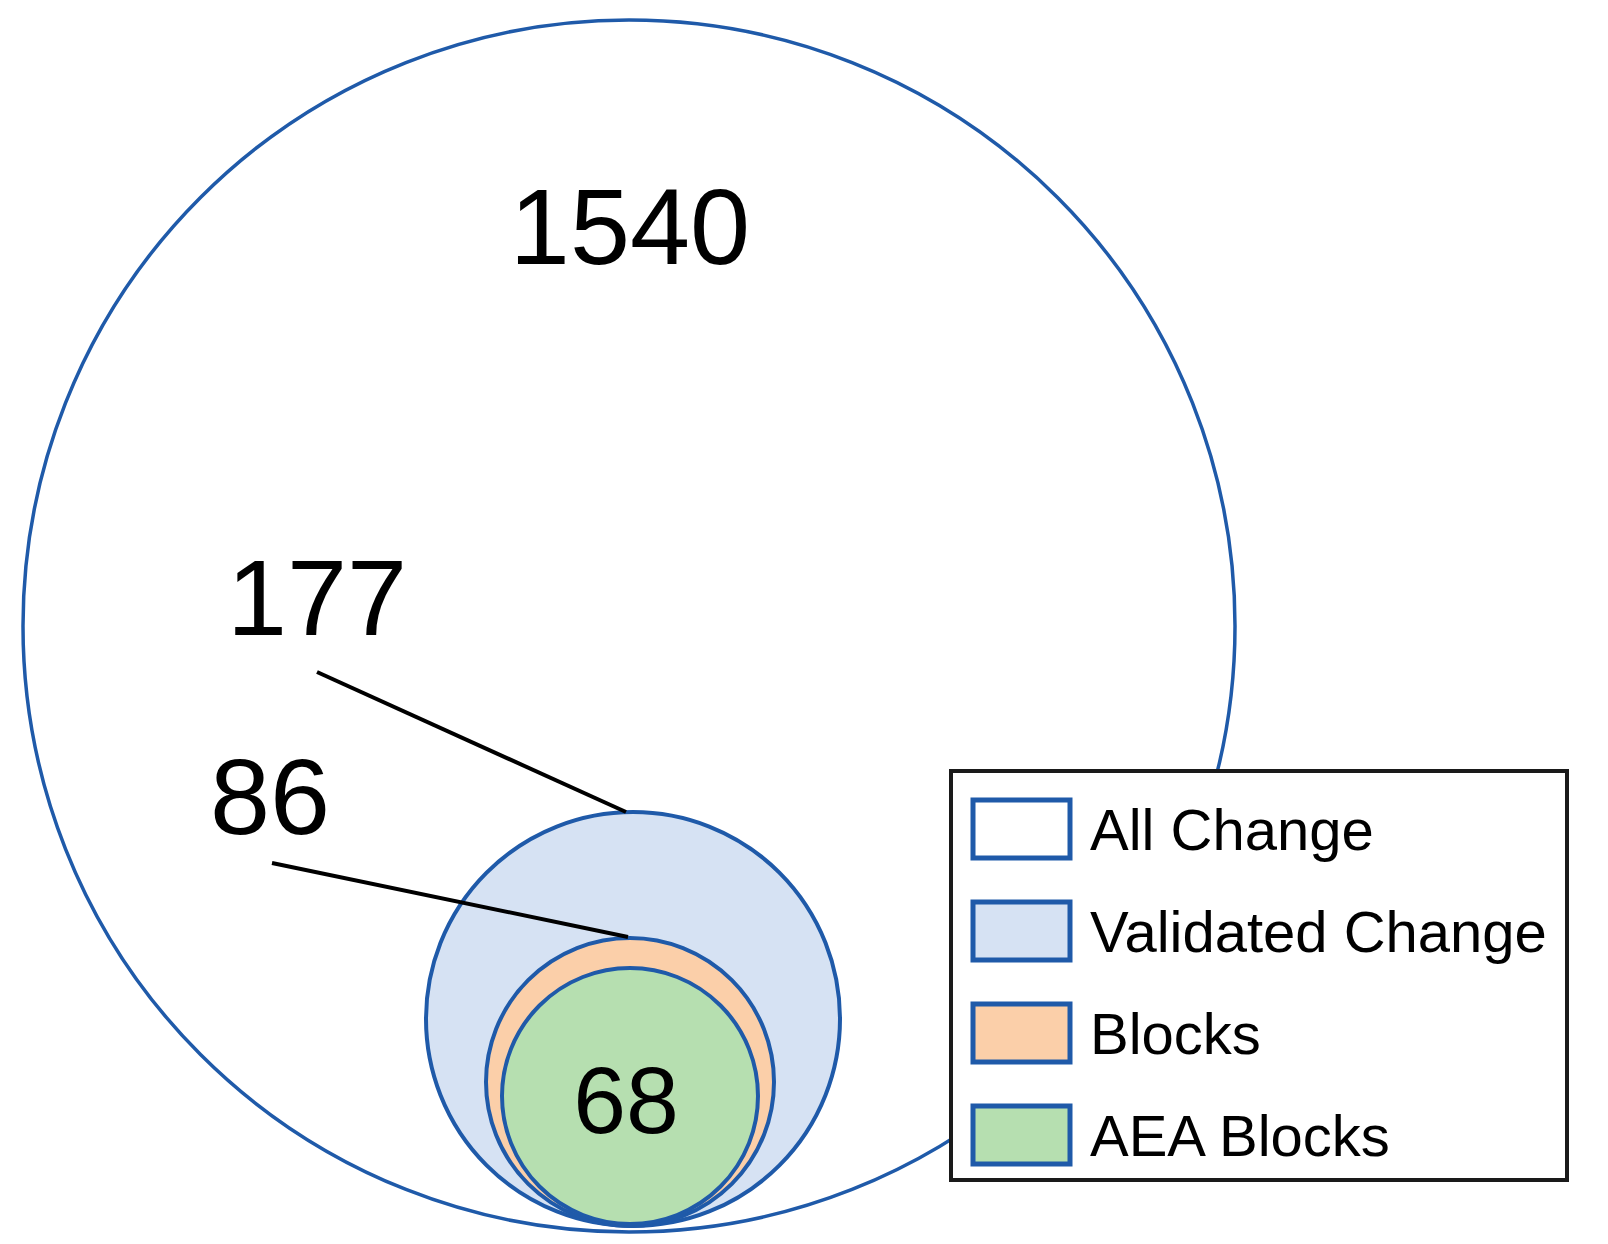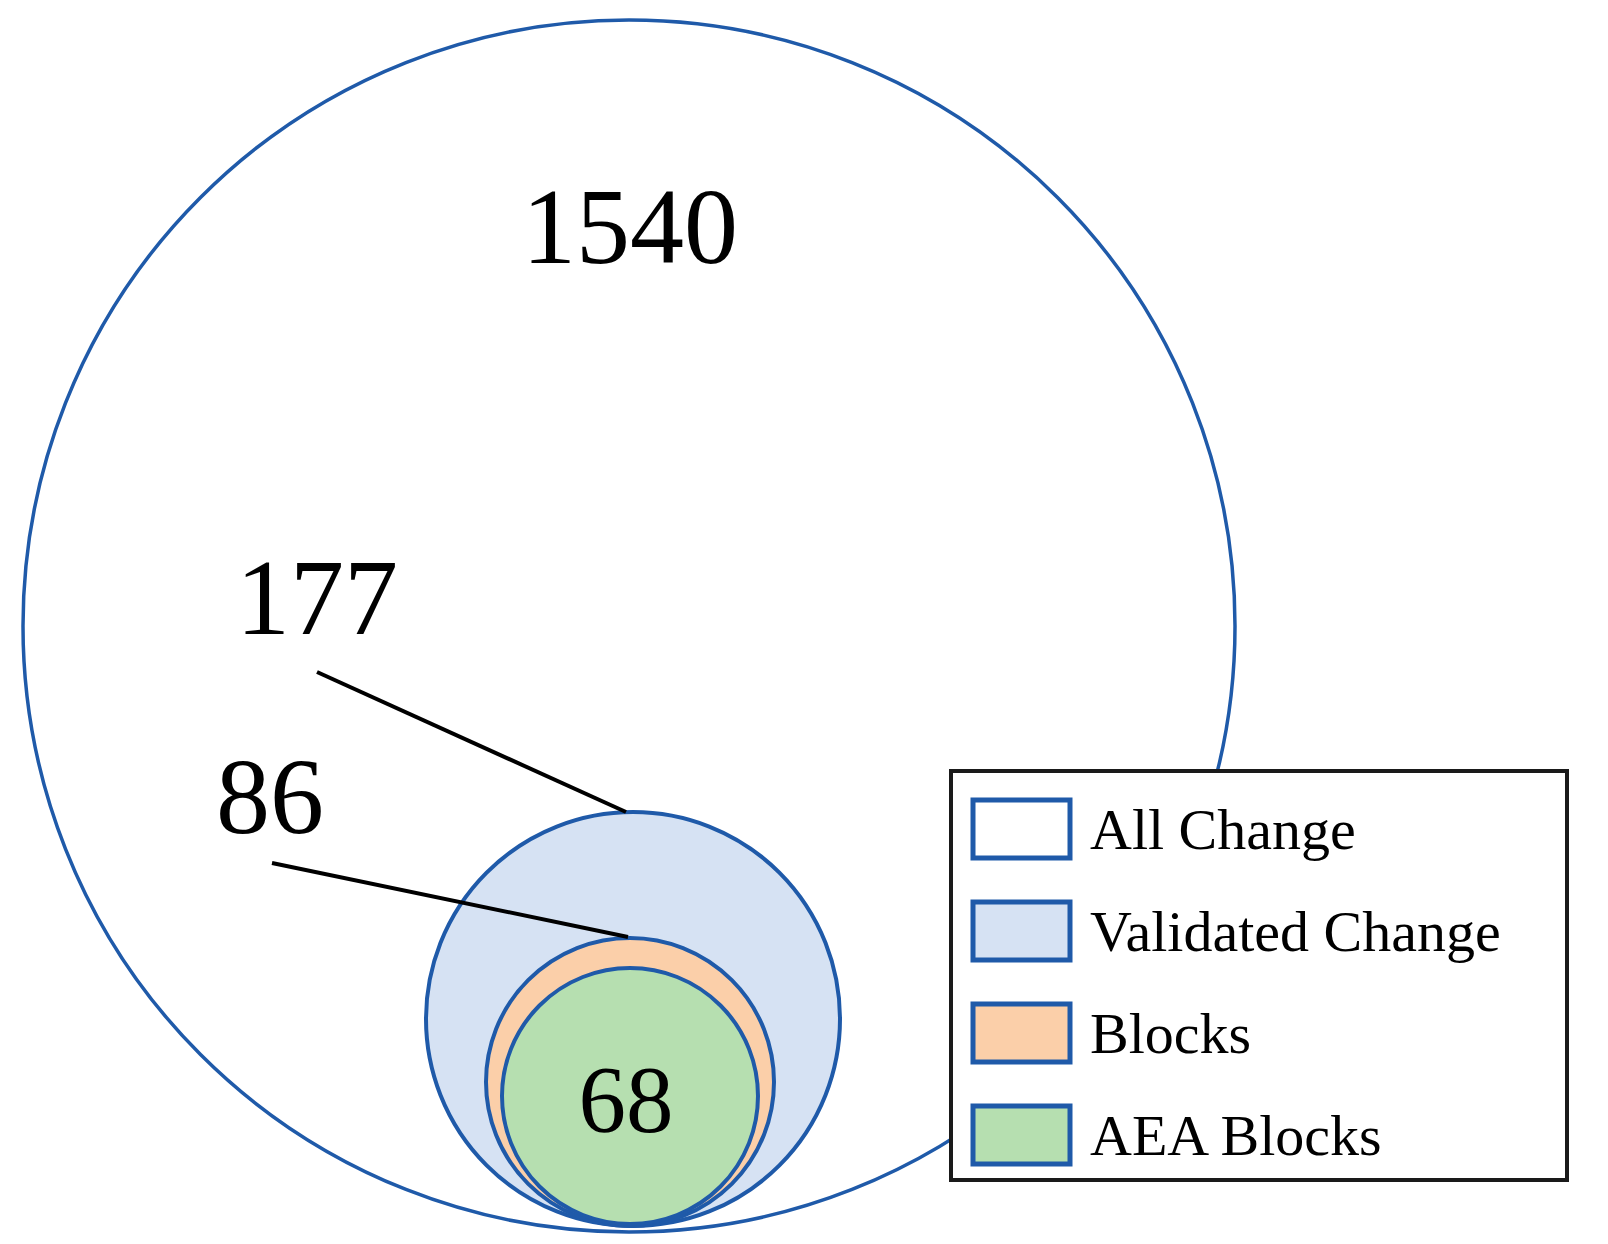--- a/index.html
+++ b/index.html
@@ -5,21 +5,21 @@
   html, body {
     margin: 0;
     padding: 0;
     background: #ffffff;
   }
   .stage {
     width: 1608px;
     height: 1244px;
     position: relative;
     background: var(--background, #ffffff);
-    font-family: Liberation Serif, serif;
+    font-family: Liberation Sans, sans-serif;
   }
   svg { display: block; }
   .circle {
     stroke: var(--circle-stroke, #1f5aa9);
   }
   .outer-circle { stroke-width: 3.5; }
   .inner-circle { stroke-width: 4; }
   .leader {
     stroke: var(--leader-line, #000000);
     stroke-width: 4;

